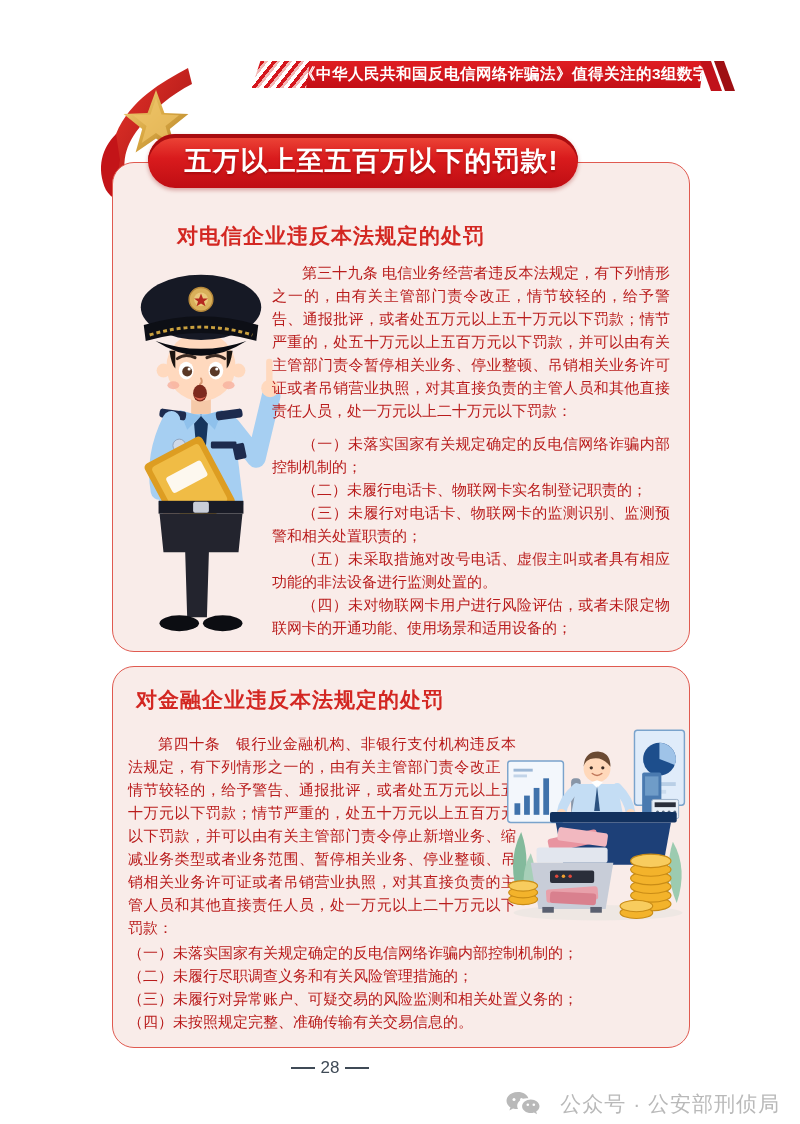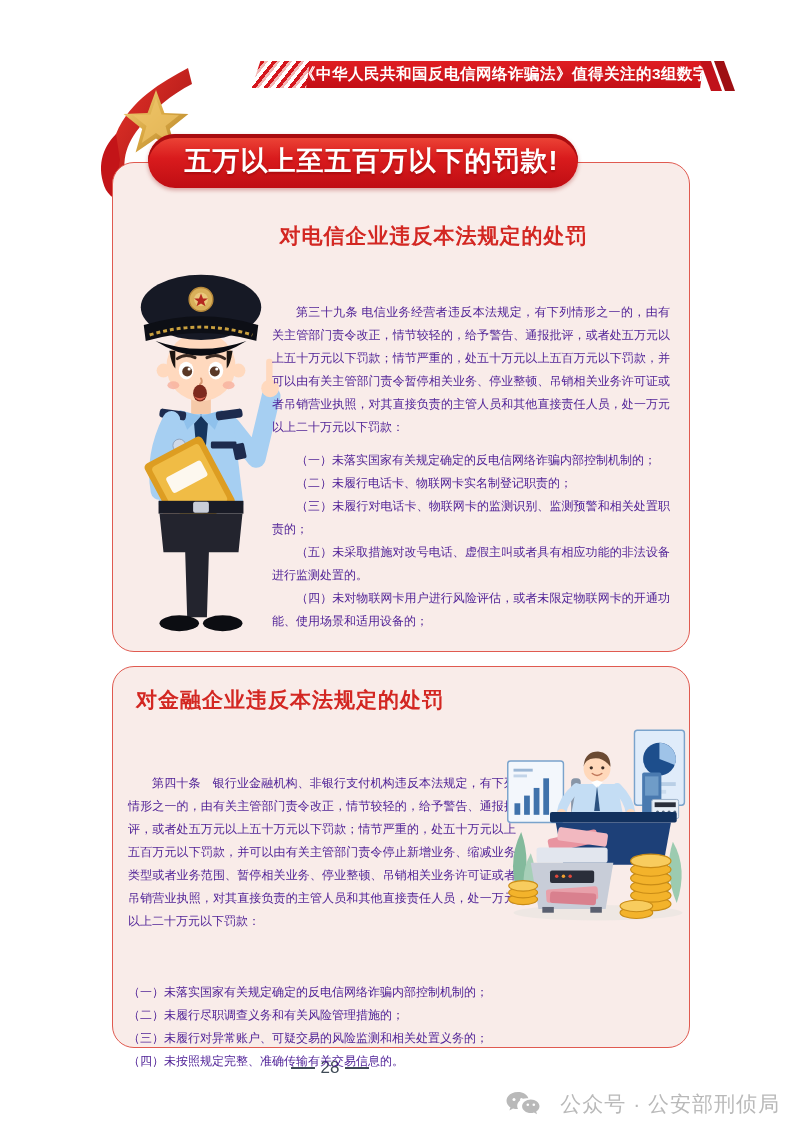--- a/index.html
+++ b/index.html
@@ -38,23 +38,23 @@
     text-shadow:0 2px 2px rgba(120,0,0,.4); white-space:nowrap;margin-left:17px;
   }
   
   .info-box {
     position:absolute; left:112px; width:578px; background:#f9ece9;
     border:1.6px solid #e05a50; border-radius:22px;
   }
   .box1 { top:162px; height:490px; }
   .box2 { top:666px; height:382px; }
   .box-title { color:#d32722; font-weight:bold; font-size:21px; letter-spacing:1px; white-space:nowrap; }
-  .box1-title { position:absolute; left:112px; top:222px; width:578px; text-align:center; padding-left:65px; z-index:2;}
+  .box1-title { position:absolute; left:112px; top:222px; width:578px; padding-left:65px; z-index:2;}
   .box2-title { position:absolute; left:136px; top:686px; z-index:2;}
-  .body-text { color:#4c1d95; font-size:12px; line-height:23px; text-align:justify;margin-top:40px; }
+  .body-text { color:#b91c1c; font-size:15px; line-height:23px; text-align:justify; }
   .indent { text-indent:2em; }
   .box1-text { position:absolute; left:272px; top:261px; width:398px; z-index:2;}
   .box1-items { margin-top:10px; }
   .box2-text { position:absolute; left:128px; top:732px; width:388px; z-index:2;}
   .box2-items { position:absolute; left:128px; top:941px; width:552px; z-index:2;}
   .officer { position:absolute; left:112px; top:256px; width:178px; height:385px; z-index:2;}
   .teller  { position:absolute; left:502px; top:716px; width:192px; height:212px; z-index:2;}
   
   .page-number {
     position:absolute; left:0; top:1058px; width:660px; text-align:center;

